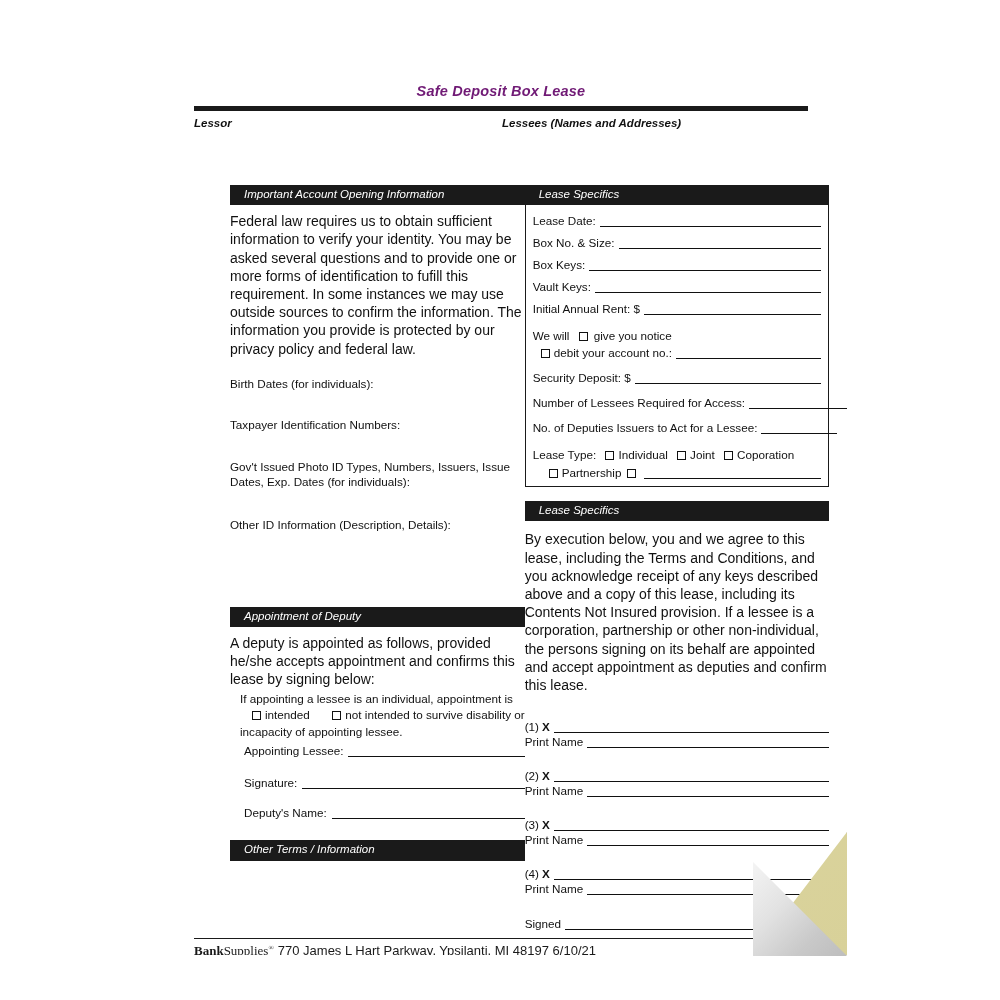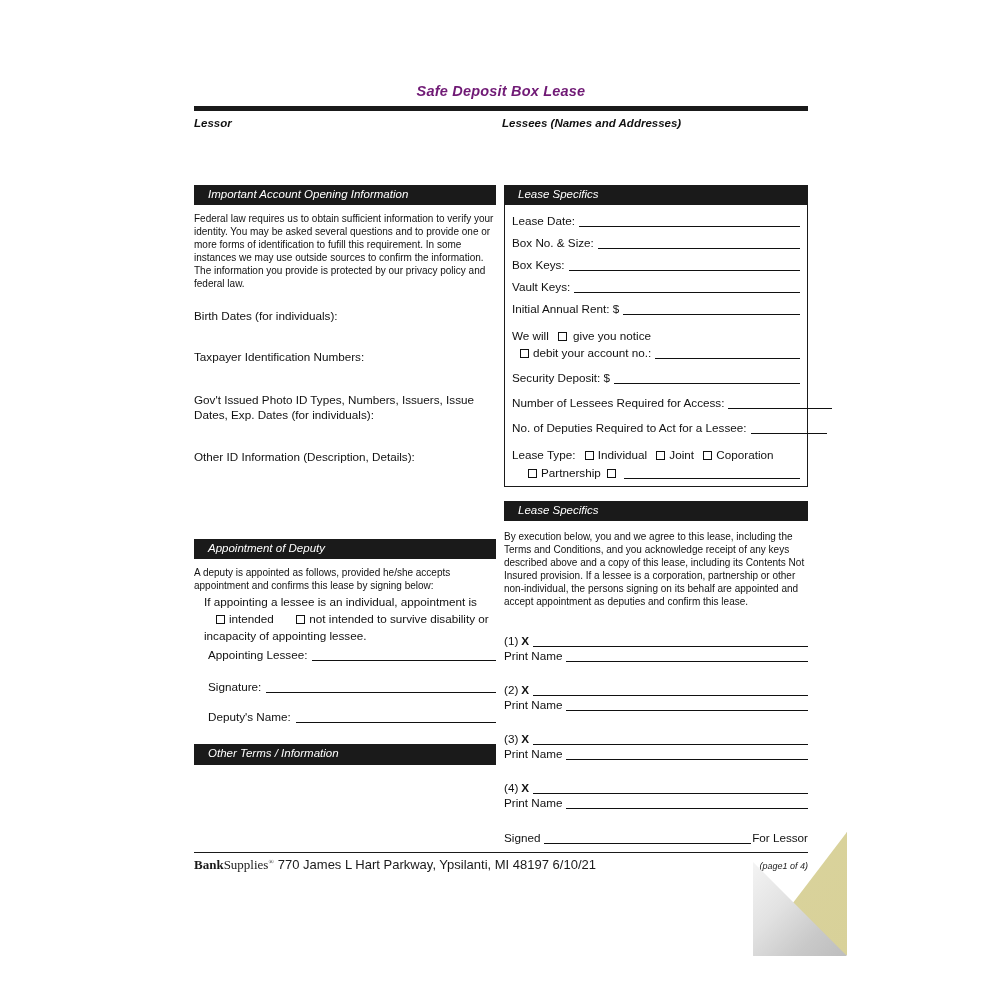--- a/index.html
+++ b/index.html
@@ -75,39 +75,39 @@
     margin-top: 6px;
     font-size: 11.5px;
     font-weight: bold;
     font-style: italic;
     color: #111;
   }
   .party-lessor { width: 308px; }
   .party-lessees { flex: 1; }
 
   
-  .columns { display: flex; margin-top: 56px; }
+  .columns { display: flex; margin-top: 56px; margin-left: 36px; }
   .col-left  { width: 302px; }
   .col-gap   { width: 8px; }
   .col-right { width: 304px; }
 
   
   .sec-bar {
     background: #1a1a1a;
     color: #ffffff;
     font-size: 11.5px;
     font-style: italic;
     font-weight: normal;
     padding: 3px 0 4px 14px;
     line-height: 1.15;
   }
   .sec-bar.boxed { margin: 0; }
 
   .body-text {
-    font-size: 10px;
+    font-size: 14px;
     line-height: 1.30;
     color: #111;
     margin-top: 7px;
   }
 
   .label-line {
     font-size: 11.7px;
     line-height: 1.30;
     color: #111;
     margin-top: 16px;
@@ -348,21 +348,21 @@
                 <span class="lbl">Security Deposit:  $</span>
                 <span class="fill"></span>
               </div>
 
               <div class="field" style="margin-top:12px;">
                 <span class="lbl">Number of Lessees Required for Access:</span>
                 <span class="fill short"></span>
               </div>
 
               <div class="field" style="margin-top:12px;">
-                <span class="lbl">No. of Deputies Required to Act for a Lessee:</span>
+                <span class="lbl">No. of Deputies Issuers to Act for a Lessee:</span>
                 <span class="fill short2"></span>
               </div>
 
               <div class="cb-row" style="margin-top:13px;">
                 <span>Lease Type:</span>
                 <span class="cb" style="margin-left:6px;"></span><span>Individual</span>
                 <span class="cb" style="margin-left:6px;"></span><span>Joint</span>
                 <span class="cb" style="margin-left:6px;"></span><span>Coporation</span>
               </div>
 

